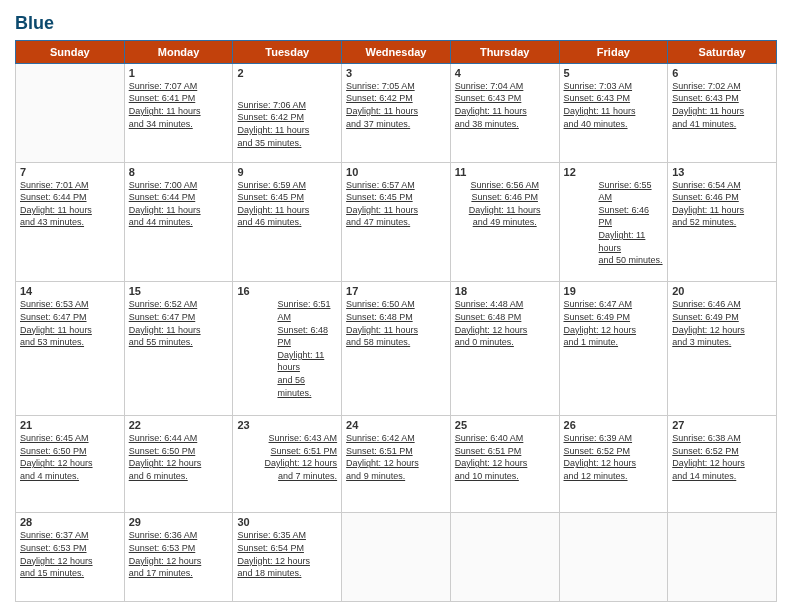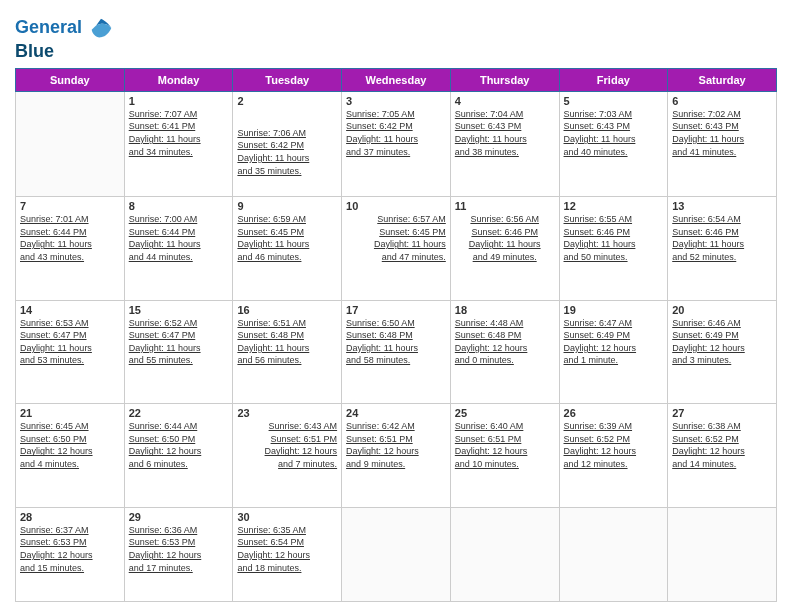--- a/index.html
+++ b/index.html
@@ -58,21 +58,21 @@
     }
     .calendar {
       flex: 1;
       border: 1px solid #ccc;
       border-collapse: collapse;
       width: 100%;
       table-layout: fixed;
       font-size: 9.5px;
     }
     .calendar th {
-      background-color: #a21caf;
+      background-color: #c2410c;
       color: #fff;
       text-align: center;
       padding: 5px 2px;
       font-size: 11px;
       border: 1px solid #2e6da4;
     }
     .calendar td {
       vertical-align: top;
       border: 1px solid #ccc;
       padding: 3px 4px;
@@ -94,29 +94,20 @@
     .empty { background: #fafafa; }
     .last-row td { height: 80px; }
   </style>
 </head>
 <body>
 
 <div class="page">
   <div class="header">
     <div class="logo">
       <div>
-        <div style="display:flex;align-items:center;gap:2px;">
-          <div class="logo-text">
-            <span>General</span>
-          </div>
-          <svg class="logo-icon" viewBox="0 0 30 30">
-            <path d="M15 5 C15 5 22 8 26 15 C22 10 16 9 10 12 Z" fill="#1a6faf"></path>
-            <path d="M10 12 C16 9 22 10 26 15 C24 20 20 24 15 25 C10 26 6 22 5 17 Z" fill="#4a9fd4"></path>
-          </svg>
-        </div>
         <div class="logo-text" style="color:#0c4a6e;font-size:18px;font-weight:bold;">Blue</div>
       </div>
     </div>
   </div>
 
   <table class="calendar">
     <thead>
       <tr>
         <th>Sunday</th>
         <th>Monday</th>
@@ -190,35 +181,35 @@
           </td>
           <td>
             <span class="day-num">9</span>
             <div class="day-info" style="white-space: pre-line;">Sunrise: 6:59 AM
 Sunset: 6:45 PM
 Daylight: 11 hours
 and 46 minutes.</div>
           </td>
           <td>
             <span class="day-num">10</span>
-            <div class="day-info" style="white-space: pre-line; text-align: right;">Sunrise: 6:57 AM
+            <div class="day-info" style="white-space: pre-line;">Sunrise: 6:57 AM
 Sunset: 6:45 PM
 Daylight: 11 hours
 and 47 minutes.</div>
           </td>
           <td>
             <span class="day-num">11</span>
             <div class="day-info" style="white-space: pre-line; text-align: center;">Sunrise: 6:56 AM
 Sunset: 6:46 PM
 Daylight: 11 hours
 and 49 minutes.</div>
           </td>
           <td>
             <span class="day-num">12</span>
-            <div class="day-info" style="white-space: pre-line;">Sunrise: 6:55 AM
+            <div class="day-info" style="white-space: pre-line; margin-left: 35px;">Sunrise: 6:55 AM
 Sunset: 6:46 PM
 Daylight: 11 hours
 and 50 minutes.</div>
           </td>
           <td>
             <span class="day-num">13</span>
             <div class="day-info" style="white-space: pre-line;">Sunrise: 6:54 AM
 Sunset: 6:46 PM
 Daylight: 11 hours
 and 52 minutes.</div>
@@ -234,21 +225,21 @@
           </td>
           <td>
             <span class="day-num">15</span>
             <div class="day-info" style="white-space: pre-line;">Sunrise: 6:52 AM
 Sunset: 6:47 PM
 Daylight: 11 hours
 and 55 minutes.</div>
           </td>
           <td>
             <span class="day-num">16</span>
-            <div class="day-info" style="white-space: pre-line;">Sunrise: 6:51 AM
+            <div class="day-info" style="white-space: pre-line; margin-left: 40px;">Sunrise: 6:51 AM
 Sunset: 6:48 PM
 Daylight: 11 hours
 and 56 minutes.</div>
           </td>
           <td>
             <span class="day-num">17</span>
             <div class="day-info" style="white-space: pre-line;">Sunrise: 6:50 AM
 Sunset: 6:48 PM
 Daylight: 11 hours
 and 58 minutes.</div>

